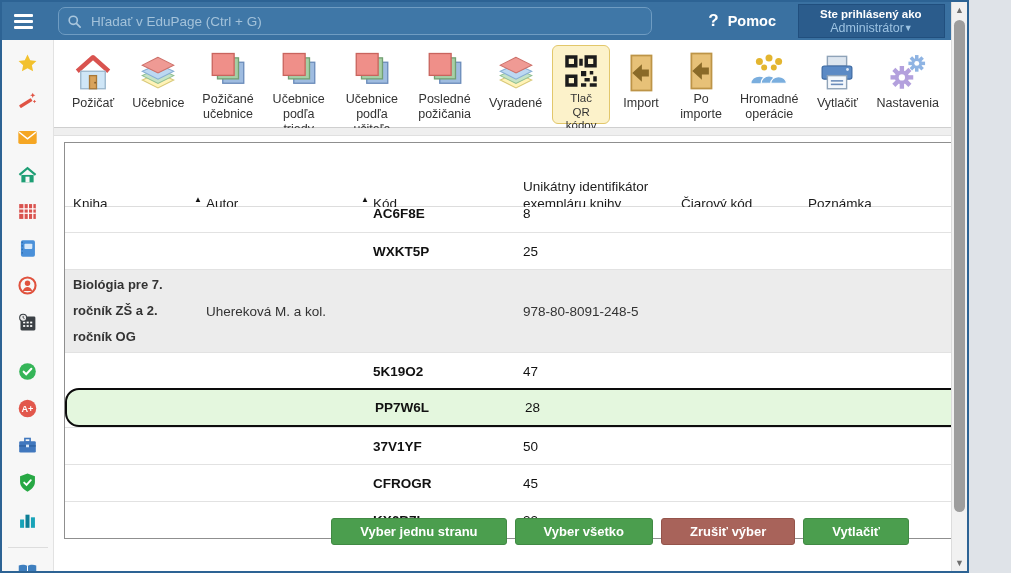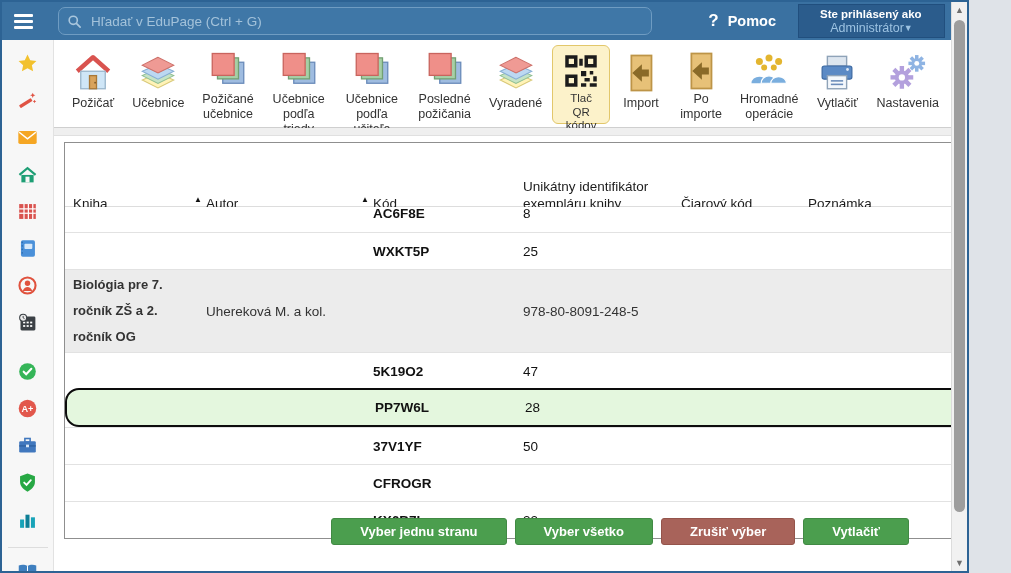--- a/index.html
+++ b/index.html
@@ -476,20 +476,21 @@
                   <div class="c2"></div>
                   <div class="c3">37V1YF</div>
                   <div class="c4">50</div>
                   <div class="c5"></div>
                   <div class="c6"></div>
                 </div>
                 <div class="tr grid6">
                   <div class="c1"></div>
                   <div class="c2"></div>
                   <div class="c3">CFROGR</div>
+                  <div class="c4">45</div>
                   <div class="c5"></div>
                   <div class="c6"></div>
                 </div>
                 <div class="tr grid6">
                   <div class="c1"></div>
                   <div class="c2"></div>
                   <div class="c3">KX6B7L</div>
                   <div class="c4">32</div>
                   <div class="c5"></div>
                   <div class="c6"></div>

